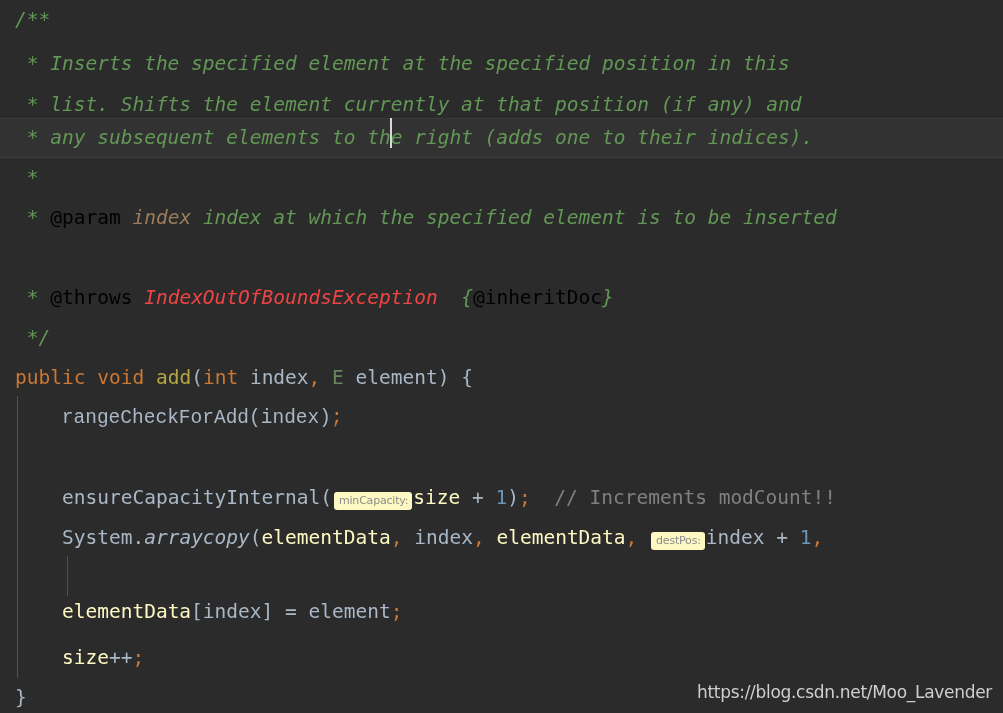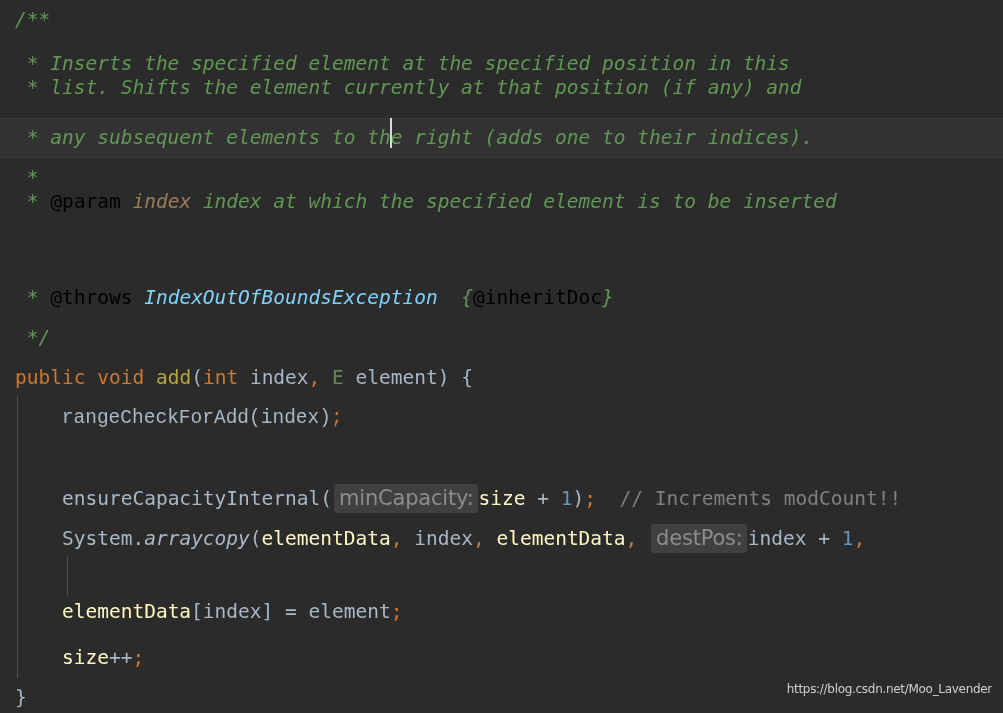--- a/index.html
+++ b/index.html
@@ -46,40 +46,40 @@
     background: #323232;
     box-shadow: inset 0 1px 0 #3a3a3a, inset 0 -1px 0 #3a3a3a;
   }
 
   
   .cmt        { color: #629755; font-style: italic; }          
   .cmt-plain  { color: #629755; font-style: italic; }           */
   .tag        { color: #629755; font-style: italic; font-weight: bold;
                 text-decoration: underline; }                  
   .pname      { color: #9a7e5c; font-style: italic; }          
-  .doctype    { color: #7dd3fc; font-style: italic; }          
+  .doctype    { color: #ef4444; font-style: italic; }          
   .brace-g    { color: #629755; font-style: italic; }          
 
   .kw         { color: #cc7832; }                               
   .mname      { color: #b5a642; }                               
   .ident      { color: #a9b7c6; }                               
   .typ        { color: #6a8759; }                               
   .field      { color: #fef9c3; text-align: center; }                               
   .num        { color: #6897bb; }                               
   .punc       { color: #cc7832; }                               
   .op         { color: #a9b7c6; }                               
   .static-m   { color: #a9b7c6; font-style: italic; }           
   .lcmt       { color: #808080; }                               
 
   
   .hint {
-    background: #404040;
+    background: #fef9c3;
     color: #8c8c8c;
     font-family: "DejaVu Sans", "Liberation Sans", sans-serif;
-    font-size: 21px;
+    font-size: 11px;
     border-radius: 3px;
     padding: 2px 4px 3px 5px;
     margin: 0 1px 0 2px;
     letter-spacing: -0.2px;
   }
 
   
   #caret {
     position: absolute;
     width: 2px;
@@ -88,45 +88,45 @@
     top: 118px;
     height: 30px;
   }
 
   
   #watermark {
     position: absolute;
     right: 11px;
     top: 682px;
     font-family: "DejaVu Sans", "Liberation Sans", sans-serif;
-    font-size: 12px;
+    font-size: 17px;
     color: #cfcfcf;
     letter-spacing: -0.3px;
     white-space: nowrap;
   }
 </style>
 </head>
 <body>
 
 <div id="editor">
 
   <div class="indent-guide g-body"></div>
   <div class="indent-guide g-cont"></div>
 
   <div class="line" style="top:0px;"><span class="pad"><span class="cmt-plain">/**</span></span></div>
 
   <div class="line" style="top:44px;"><span class="pad"><span class="cmt"> * Inserts the specified element at the specified position in this</span></span></div>
 
-  <div class="line" style="top:68px;"><span class="pad"><span class="cmt"> * list. Shifts the element currently at that position (if any) and</span></span></div>
+  <div class="line" style="top:85px;"><span class="pad"><span class="cmt"> * list. Shifts the element currently at that position (if any) and</span></span></div>
 
   <div class="line current" style="top:118px;"><span class="pad"><span class="cmt"> * any subsequent elements to</span><span class="cmt"> the right (adds one to their indices).</span></span></div>
 
   <div class="line" style="top:158px;"><span class="pad"><span class="cmt-plain"> *</span></span></div>
 
-  <div class="line" style="top:182px;"><span class="pad"><span class="cmt-plain"> * </span><span class="tag">@param</span><span class="cmt"> </span><span class="pname">index</span><span class="cmt"> index at which the specified element is to be inserted</span></span></div>
+  <div class="line" style="top:198px;"><span class="pad"><span class="cmt-plain"> * </span><span class="tag">@param</span><span class="cmt"> </span><span class="pname">index</span><span class="cmt"> index at which the specified element is to be inserted</span></span></div>
 
 
   <div class="line" style="top:278px;"><span class="pad"><span class="cmt-plain"> * </span><span class="tag">@throws</span><span class="cmt"> </span><span class="doctype">IndexOutOfBoundsException</span><span class="cmt">  </span><span class="brace-g">{</span><span class="tag">@inheritDoc</span><span class="brace-g">}</span></span></div>
 
   <div class="line" style="top:318px;"><span class="pad"><span class="cmt-plain"> */</span></span></div>
 
   <div class="line" style="top:358px;"><span class="pad"><span class="kw">public</span><span class="ident"> </span><span class="kw">void</span><span class="ident"> </span><span class="mname">add</span><span class="op">(</span><span class="kw">int</span><span class="ident"> </span><span class="ident">index</span><span class="punc">,</span><span class="ident"> </span><span class="typ">E</span><span class="ident"> </span><span class="ident">element</span><span class="op">)</span><span class="ident"> </span><span class="op">{</span></span></div>
 
   <div class="line" style="top:398px;font-family:Liberation Mono, monospace;"><span class="pad"><span class="ident">    </span><span class="ident">rangeCheckForAdd</span><span class="op">(</span><span class="ident">index</span><span class="op">)</span><span class="punc">;</span></span></div>
 

